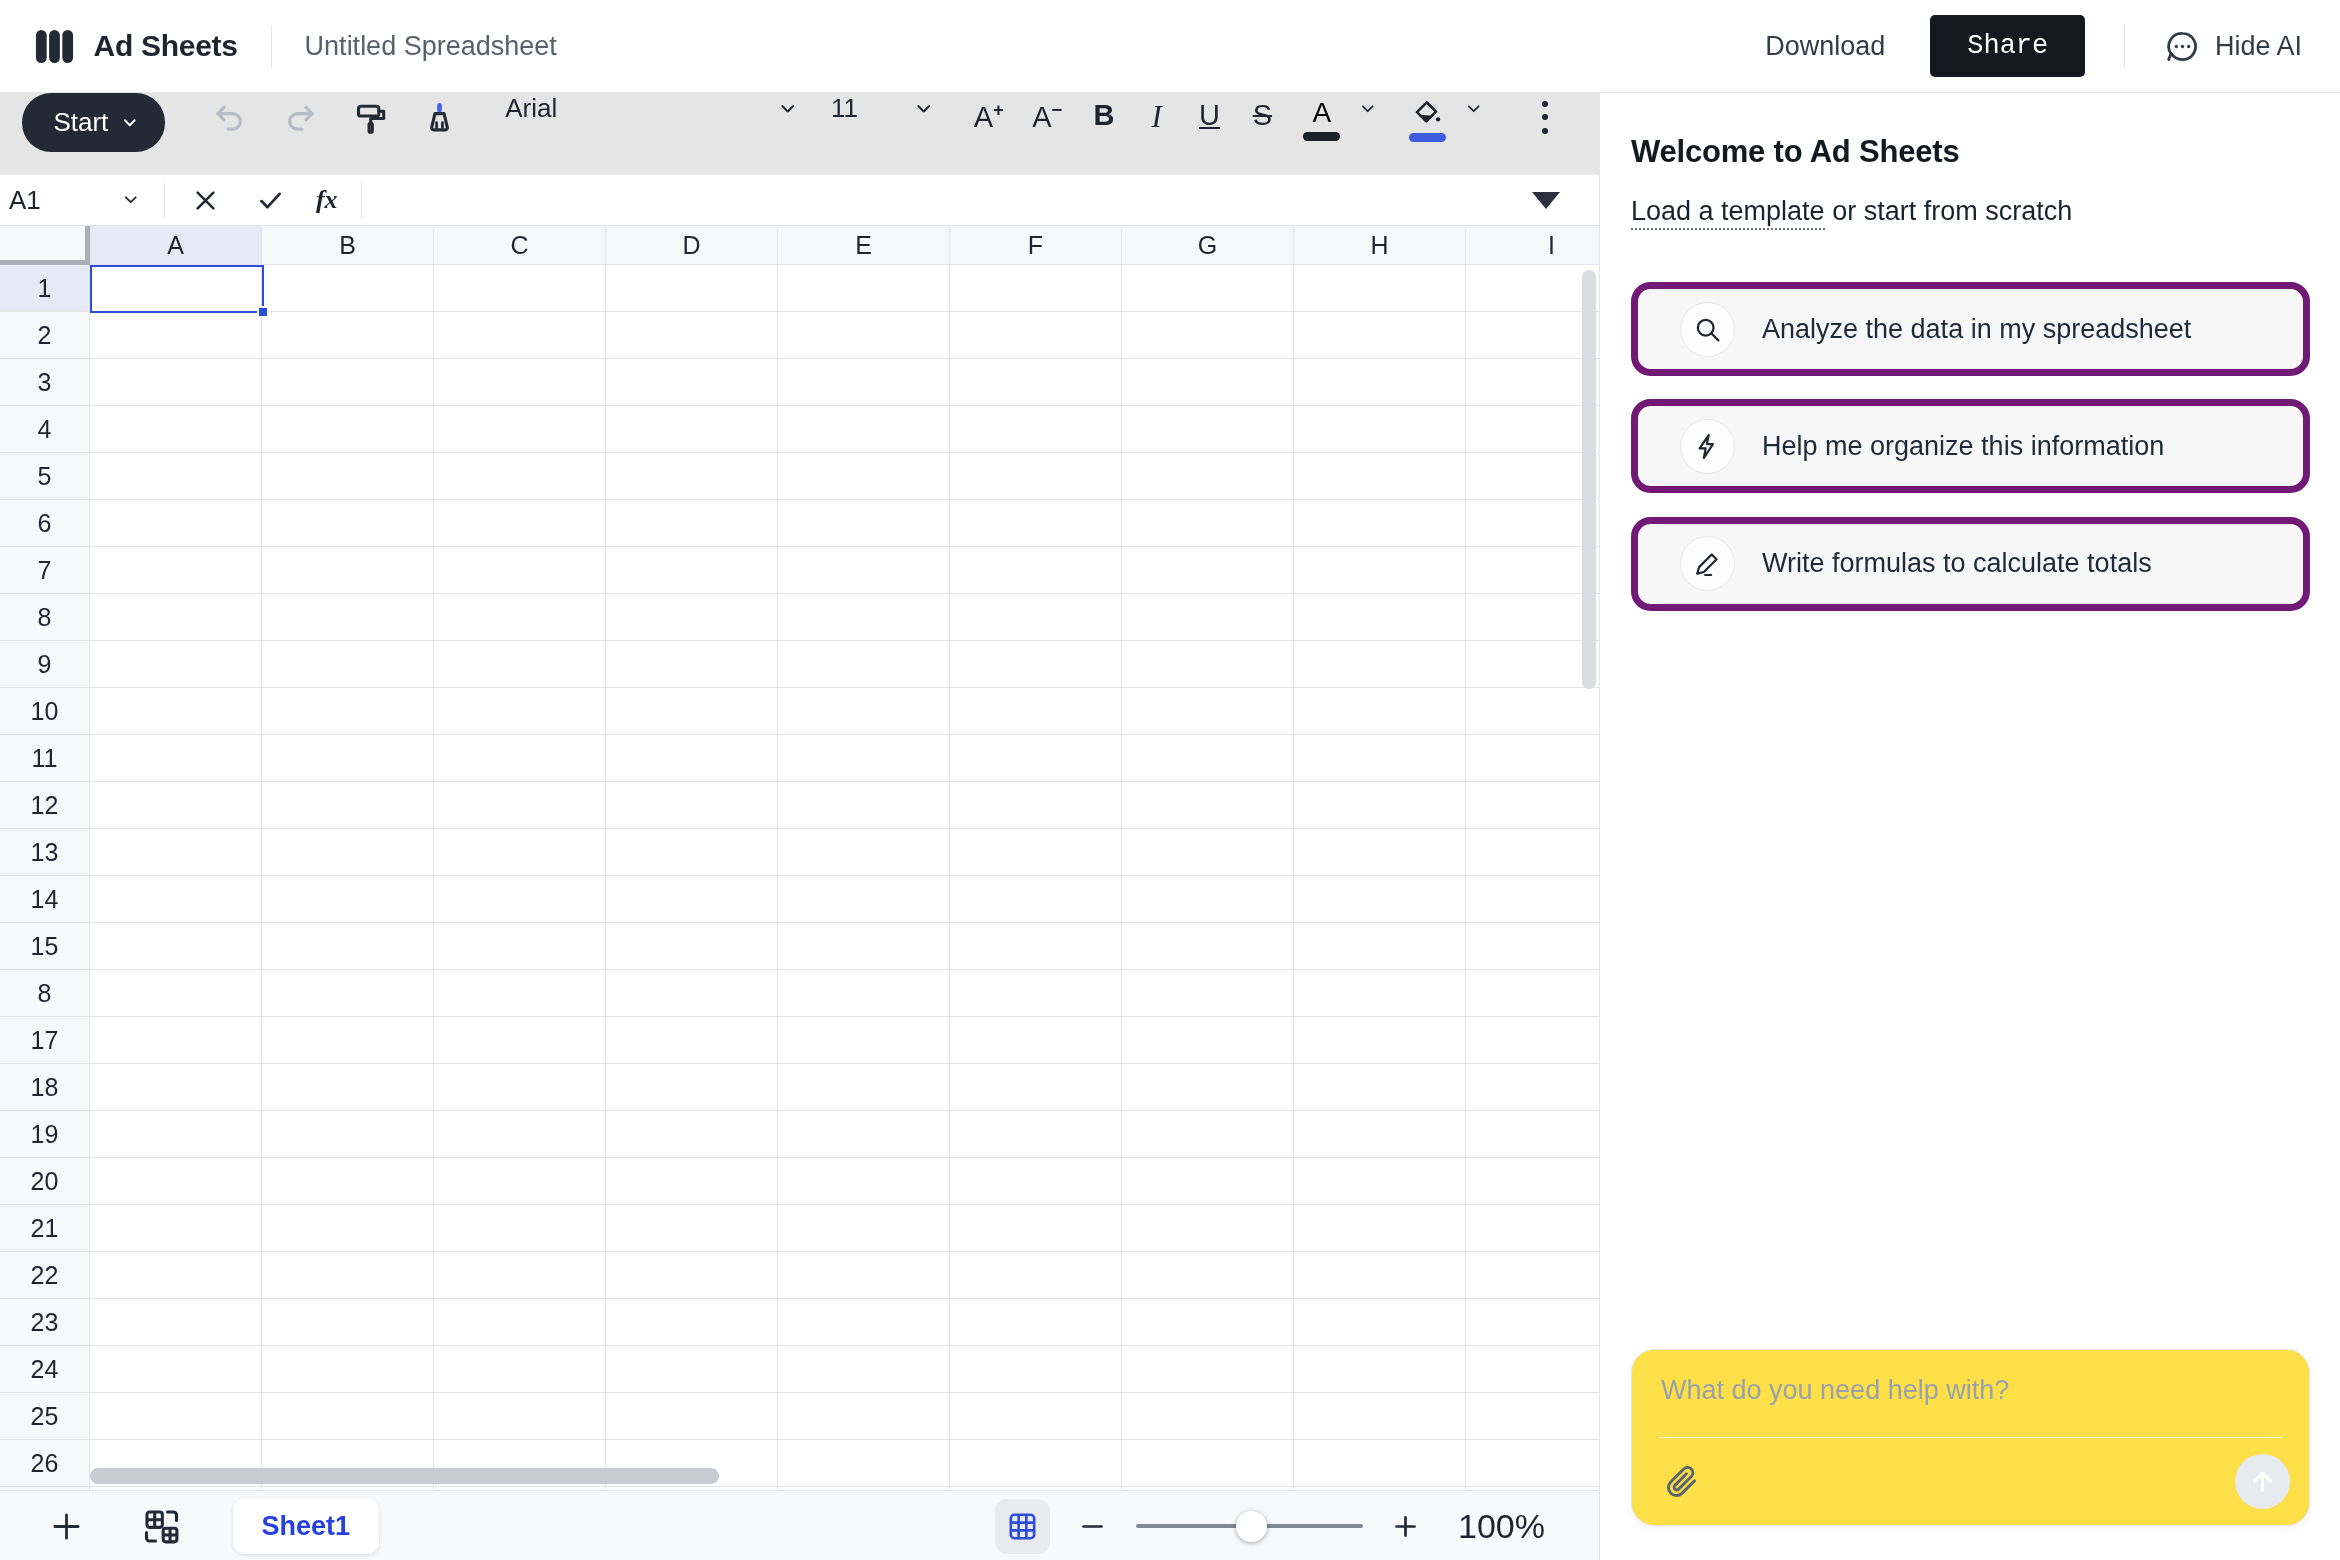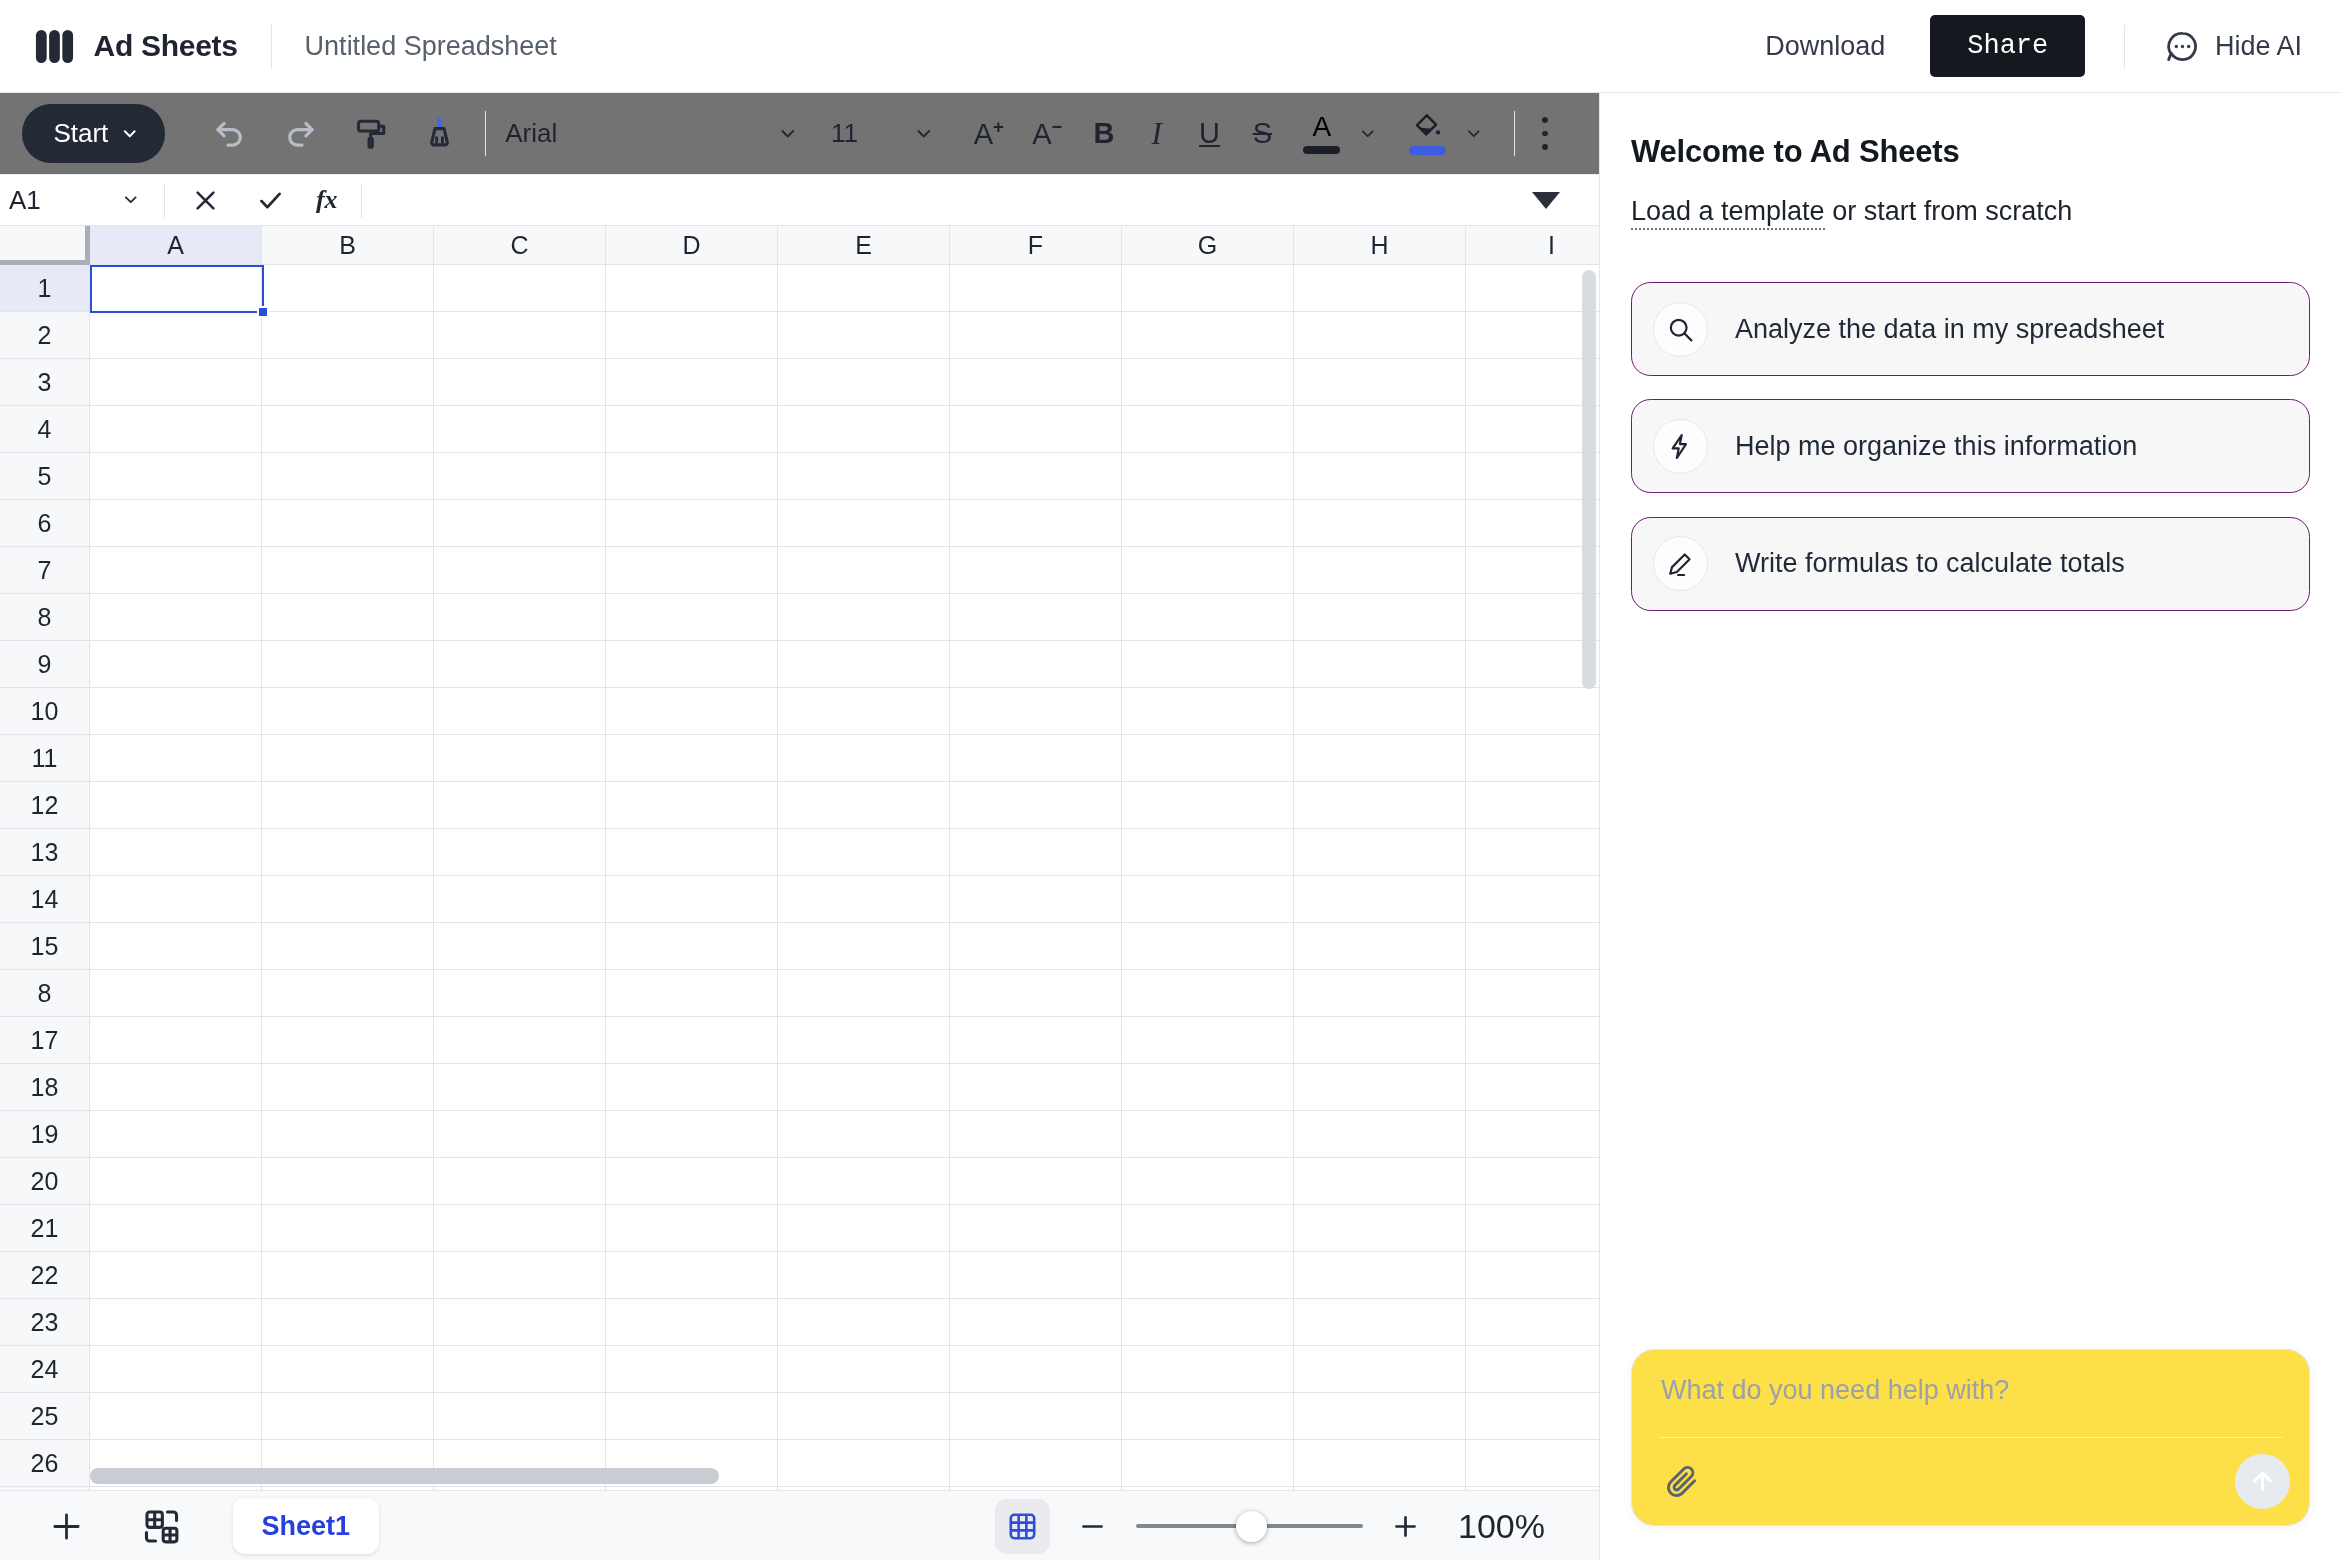--- a/index.html
+++ b/index.html
@@ -34,21 +34,21 @@
   .share-btn { background:var(--share-btn); color:#fff; font-size:27px; font-family:Liberation Mono, monospace;
                border:none; border-radius:5px; padding:15.6px 37px; cursor:pointer; }
   .hide-ai { display:flex; align-items:center; gap:13.7px; font-size:27px; color:#333b48; cursor:pointer; }
   .topbar-right .tb-divider { margin:0 39px; }
 
   
   .main { display:flex; height:1468px; }
   .left-section { width:1600px; border-right:1px solid #e3e5e9; display:flex; flex-direction:column; }
 
   
-  .toolbar { height:82px; display:flex; align-items:center; padding-left:22.4px; border-bottom:1px solid #eceef1; background:#737373; flex:none; }
+  .toolbar { height:82px; display:flex; align-items:flex-start; padding-left:22.4px; border-bottom:1px solid #eceef1; background:#e5e5e5; flex:none; }
   .start-btn { height:59px; background:var(--dark-btn); border:none; border-radius:29px; color:#fff;
                font-size:26px; font-family:inherit; display:flex; align-items:center; gap:11.7px; padding:0 25px 0 31px; cursor:pointer; }
   .icon-btn { background:none; border:none; cursor:pointer; display:flex; align-items:center; justify-content:center; padding:5.9px; }
   .tool-sep { width:1px; height:45px; background:#e3e5e9; flex:none; }
   .font-select { display:flex; align-items:center; justify-content:space-between; width:293px; margin:0 7.8px 0 19.5px; cursor:pointer; }
   .font-select .fname { font-size:26px; }
   .size-select { display:flex; align-items:center; justify-content:space-between; width:103px; margin:0 17.6px 0 25px; cursor:pointer; }
   .size-select .fsize { font-size:26px; }
   .fmt { font-size:29px; color:var(--text-primary); min-width:43px; }
   .fmt-a { font-size:29px; }
@@ -107,22 +107,22 @@
               background:#fff; box-shadow:0 1px 4.9px rgba(0,0,0,.35); }
   .zoom-pct { font-size:34px; color:#1f2430; margin-left:9.8px; }
   .zbtn { background:none; border:none; cursor:pointer; padding:3.9px; }
 
   
   .ai-panel { flex:1; position:relative; background:#fff; padding:41px 31px 0 31px; }
   .ai-title { font-size:31px; font-weight:700; color:#14181f; letter-spacing:-0.2px; }
   .ai-sub { margin-top:26px; font-size:27px; color:#1c222c; }
   .ai-link { border-bottom:2.9px dotted #6a7280; cursor:pointer; padding-bottom:2px; }
   .sugg-list { margin-top:55px; display:flex; flex-direction:column; gap:23.4px; }
-  .sugg-card { height:94px; background:#f7f7f8; border:1px solid #701a75; border-radius:19.5px;
-               display:flex; align-items:center; gap:27px; padding-left:21px; cursor:pointer; text-align:left; font-family:inherit; }
+  .sugg-card { height:94px; background:#f7f7f8; border:7px solid #701a75; border-radius:19.5px;
+               display:flex; align-items:center; gap:27px; padding-left:42px; cursor:pointer; text-align:left; font-family:inherit; }
   .sugg-icon { width:55px; height:55px; border-radius:50%; background:#fdfdfd; border:1px solid #e8e8ea;
                display:flex; align-items:center; justify-content:center; flex:none; }
   .sugg-label { font-size:27px; color:#1f2937; }
   .chat-card { position:absolute; left:31px; right:31px; bottom:35px; height:177px;
                background:#fde047; border:1px solid #e4e6ea; border-radius:23.4px; box-shadow:0 2px 9.8px rgba(20,24,40,.05); }
   .chat-input { width:100%; height:68px; border:none; outline:none; resize:none; font-family:inherit;
                 font-size:27px; color:#1f2430; padding:25px 29px 0 29px; border-radius:23.4px; background:transparent; }
   .chat-input::placeholder { color:#9aa1ac; }
   .chat-divider { position:absolute; left:27px; right:27px; top:87px; height:1px; background:#eceef1; }
   .chat-actions { position:absolute; left:27px; right:19.5px; bottom:15.6px; display:flex; align-items:center; justify-content:space-between; }

